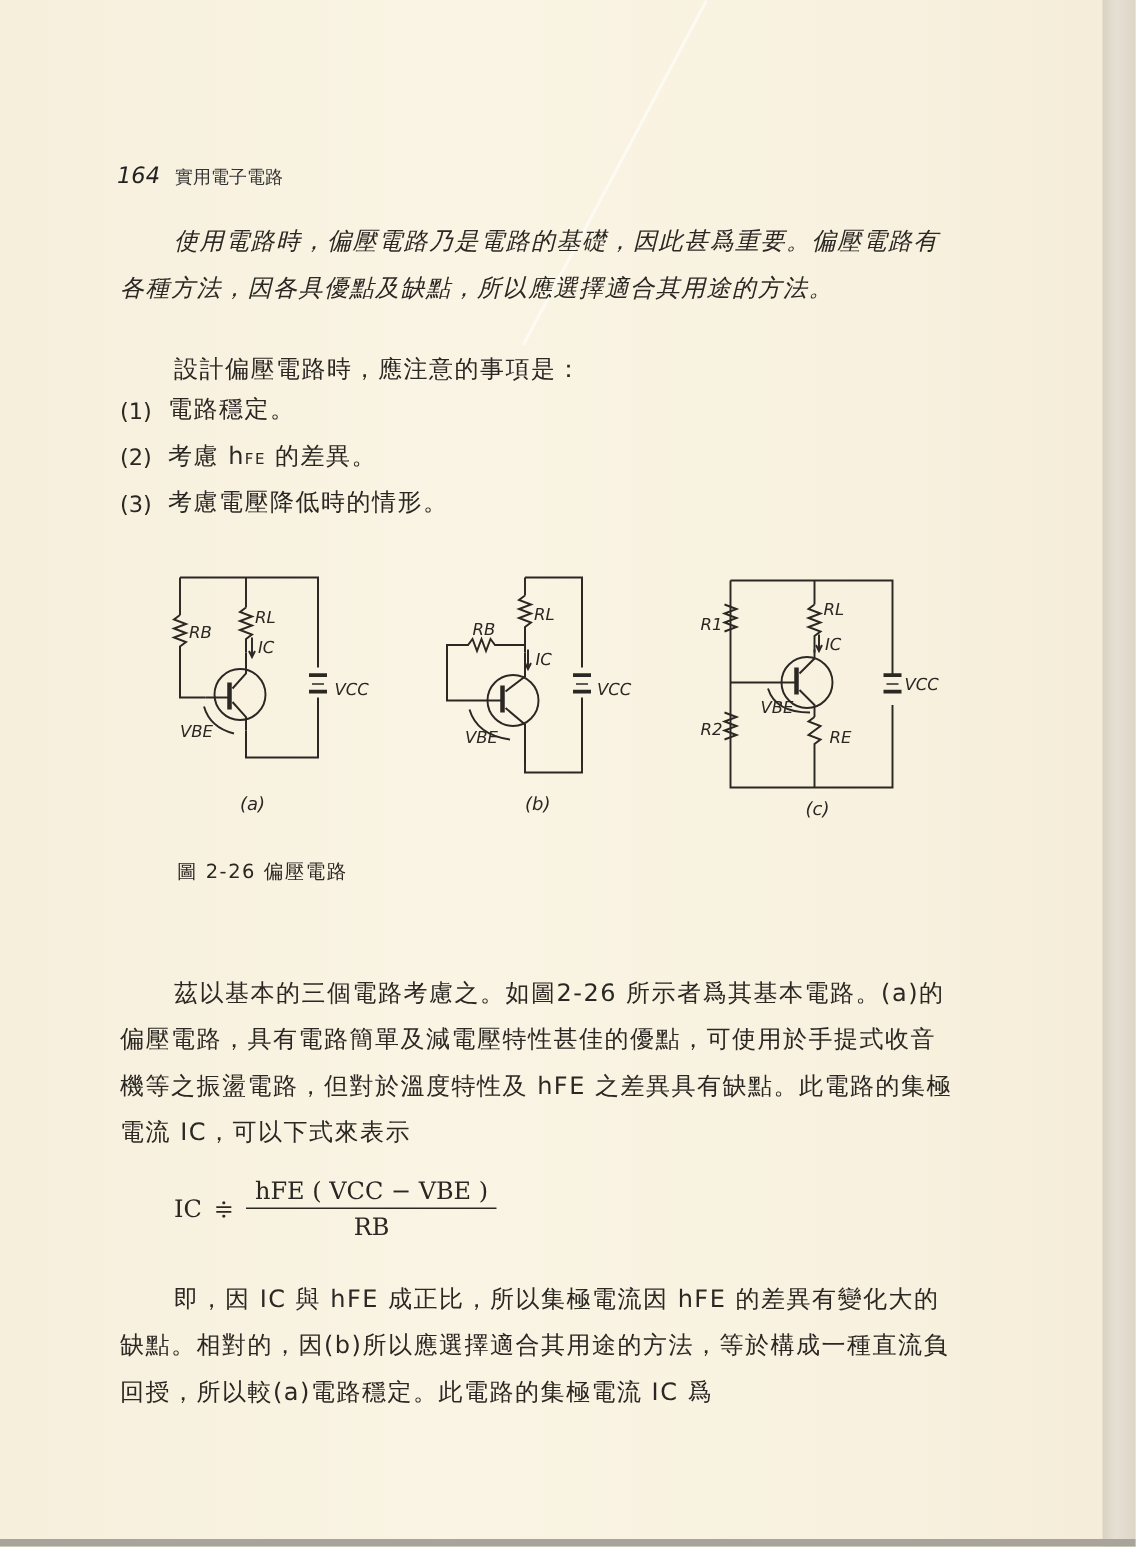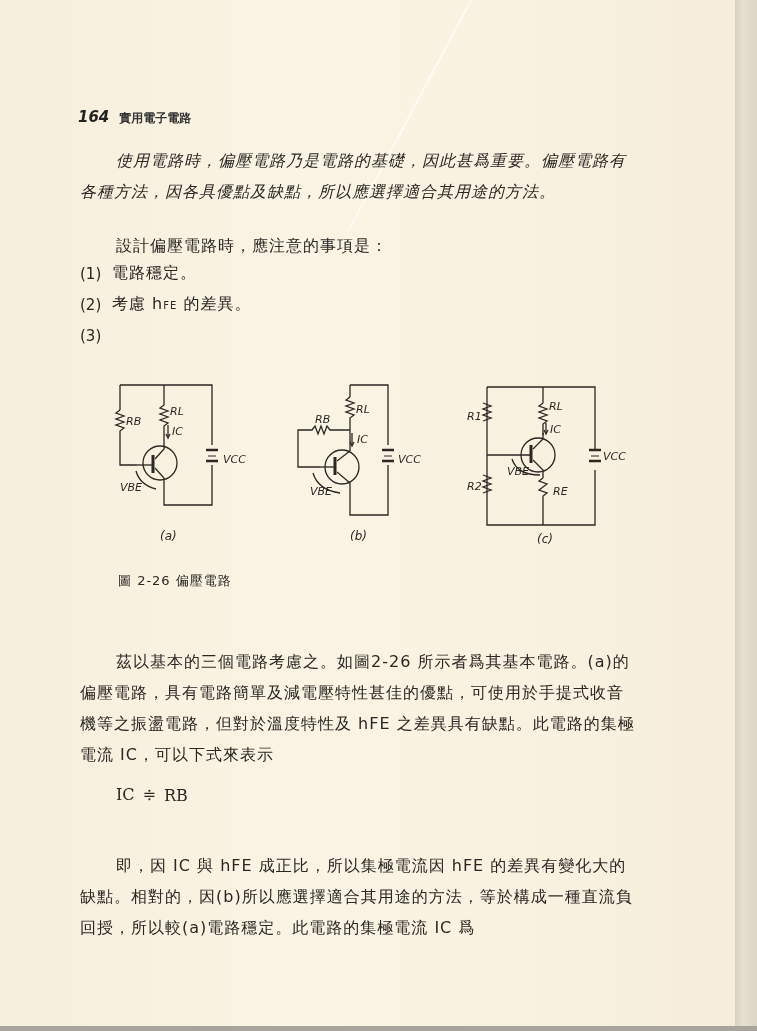--- a/index.html
+++ b/index.html
@@ -22,23 +22,23 @@
       background: #a8a49c;
     }
     .crease {
       position: absolute; left: 470px; top: 0; width: 2px; height: 260px;
       background: rgba(255,255,255,0.6); transform: rotate(28deg); transform-origin: top left;
     }
     .header {
       position: absolute; left: 78px; top: 108px; display: flex; align-items: baseline; gap: 10px;
     }
     .page-number {
-      font-family: "DejaVu Sans", sans-serif; font-weight: bold; font-style: italic; font-size: 15px; color: #222;
+      font-family: "DejaVu Sans", sans-serif; font-weight: normal; font-style: italic; font-size: 15px; color: #222;
     }
-    .running-title { font-family: "DejaVu Sans", sans-serif; font-size: 12px; color: #333; font-weight: bold; }
+    .running-title { font-family: "DejaVu Sans", sans-serif; font-size: 12px; color: #333; }
     .para {
       position: absolute; left: 80px; width: 560px;
       font-size: 16px; line-height: 31px; letter-spacing: 1px; color: #2b2723;
       font-family: "DejaVu Sans", sans-serif;
     }
     .indent { text-indent: 36px; }
     .list { position: absolute; left: 80px; top: 258px; font-family: "DejaVu Sans", sans-serif; font-size: 16px; }
     .list-item { display: flex; height: 31px; align-items: center; }
     .list-num { width: 32px; font-size: 15px; }
     .list-text { letter-spacing: 1px; }
@@ -72,20 +72,21 @@
   <div class="list-item">
     <span class="list-num">(1)</span>
     <span class="list-text">電路穩定。</span>
   </div>
   <div class="list-item">
     <span class="list-num">(2)</span>
     <span class="list-text"><span>考慮 h</span><span class="sub">FE</span><span> 的差異。</span></span>
   </div>
   <div class="list-item">
     <span class="list-num">(3)</span>
+    <span class="list-text">考慮電壓降低時的情形。</span>
   </div>
 </div>
 
 <svg class="figure" style="left:100px;" width="160" height="175" viewBox="0 0 160 175">
   <g stroke="#2b2723" stroke-width="1.3" fill="none">
     <path d="M20 10 H112 V70"></path>
     <path d="M112 90 V130 H64 V112"></path>
     <path d="M20 10 V35"></path>
       <path d="M20 35 l-4 3 l8 3 l-8 3 l8 3 l-8 3 l8 3 l-4 3 V90 H37"></path>
     <path d="M64 10 V30"></path>
@@ -169,17 +170,18 @@
 </svg>
 
 <div class="caption">圖 2-26 偏壓電路</div>
 
 <div class="para indent" style="top:646px;">茲以基本的三個電路考慮之。如圖2-26 所示者爲其基本電路。(a)的偏壓電路，具有電路簡單及減電壓特性甚佳的優點，可使用於手提式收音機等之振盪電路，但對於溫度特性及 hFE 之差異具有缺點。此電路的集極電流 IC，可以下式來表示</div>
 
 <div class="formula">
   <span>IC</span>
   <span style="margin-left:8px;">≑</span>
   <span class="frac">
+    <span class="num">hFE ( VCC − VBE )</span>
     <span class="den">RB</span>
   </span>
 </div>
 
 <div class="para indent" style="top:850px;">即，因 IC 與 hFE 成正比，所以集極電流因 hFE 的差異有變化大的缺點。相對的，因(b)所以應選擇適合其用途的方法，等於構成一種直流負回授，所以較(a)電路穩定。此電路的集極電流 IC 爲</div>
 
 </body></html>

